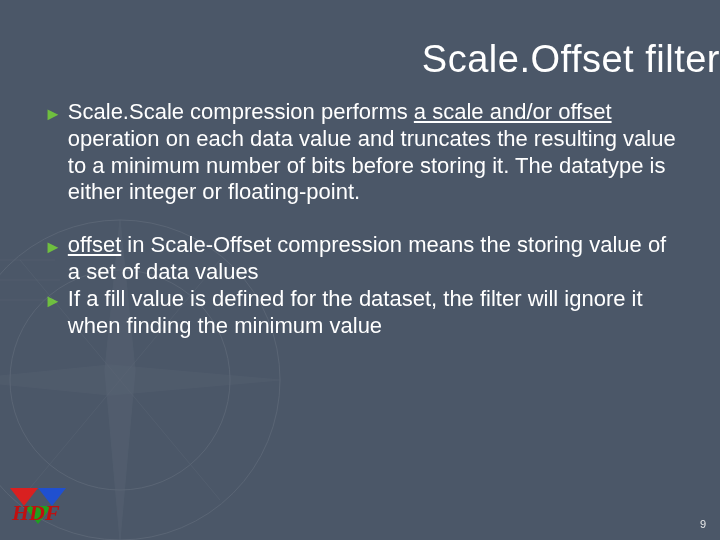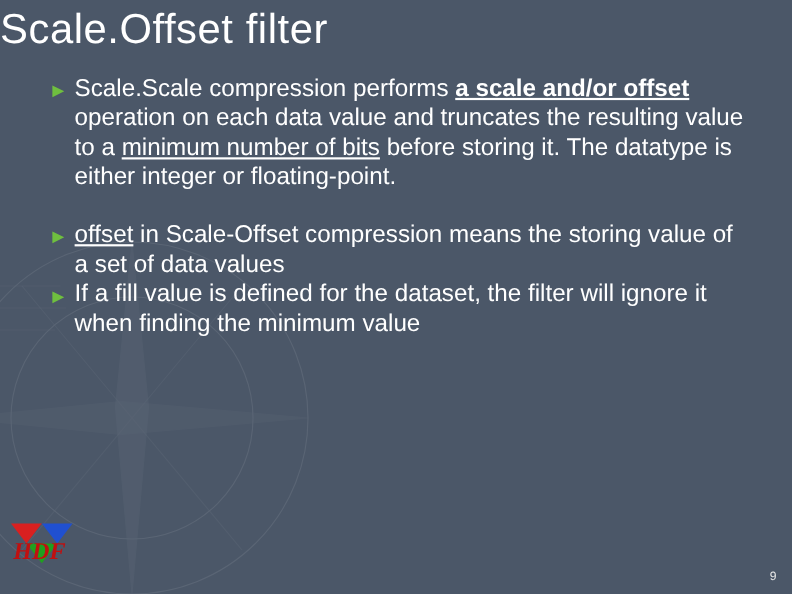--- a/index.html
+++ b/index.html
@@ -12,24 +12,24 @@
     position: relative;
     overflow: hidden;
   }
   .watermark {
     position: absolute;
     left: 0; top: 0; width: 720px; height: 540px;
     pointer-events: none;
     opacity: 0.08;
   }
   .title {
-    text-align: left;
+    text-align: right;
     font-size: 38px;
     font-weight: 400;
-    padding-top: 6px;
+    padding-top: 38px;
     padding-bottom: 18px;
     letter-spacing: 0.5px;
   }
   .content {
     padding: 0 44px 0 44px;
   }
   .bullet-block {
     margin-bottom: 26px;
     font-size: 22px;
     line-height: 1.22;
@@ -49,21 +49,21 @@
   .page-num {
     position: absolute;
     right: 14px;
     bottom: 10px;
     font-size: 11px;
     color: #e8e8e8;
   }
   .logo {
     position: absolute;
     left: 8px;
-    bottom: 24px;
+    bottom: 12px;
     width: 64px;
     height: 42px;
   }
   .logo svg { width: 100%; height: 100%; }
 </style>
 </head>
 <body>
 
 <svg class="watermark" viewBox="0 0 720 540">
   <g stroke="#fff" stroke-width="1" fill="none">
@@ -85,21 +85,21 @@
   </g>
 </svg>
 
 <div class="title">Scale.Offset filter</div>
 
 <div class="content">
 
   <div class="bullet-block">
     <div class="bullet-row">
       <span class="arrow">►</span>
-      <span class="bullet-text"><span>Scale.Scale compression performs </span><span style="text-decoration: underline; font-weight: bold;">a scale and/or offset</span><span> operation on each data value and truncates the resulting value to a </span><span style="text-decoration: underline; margin-top: 36px;">minimum number of bits</span><span> before storing it. The datatype is either integer or floating-point.</span></span>
+      <span class="bullet-text"><span>Scale.Scale compression performs </span><span style="text-decoration: underline;">a scale and/or offset</span><span> operation on each data value and truncates the resulting value to a </span><span style=" margin-top: 36px;">minimum number of bits</span><span> before storing it. The datatype is either integer or floating-point.</span></span>
     </div>
   </div>
 
   <div class="bullet-block" style="margin-bottom:0">
     <div class="bullet-row">
       <span class="arrow">►</span>
       <span class="bullet-text"><span style="text-decoration: underline;">offset</span><span> in Scale-Offset compression means the storing value of a set of data values</span></span>
     </div>
   </div>
 

